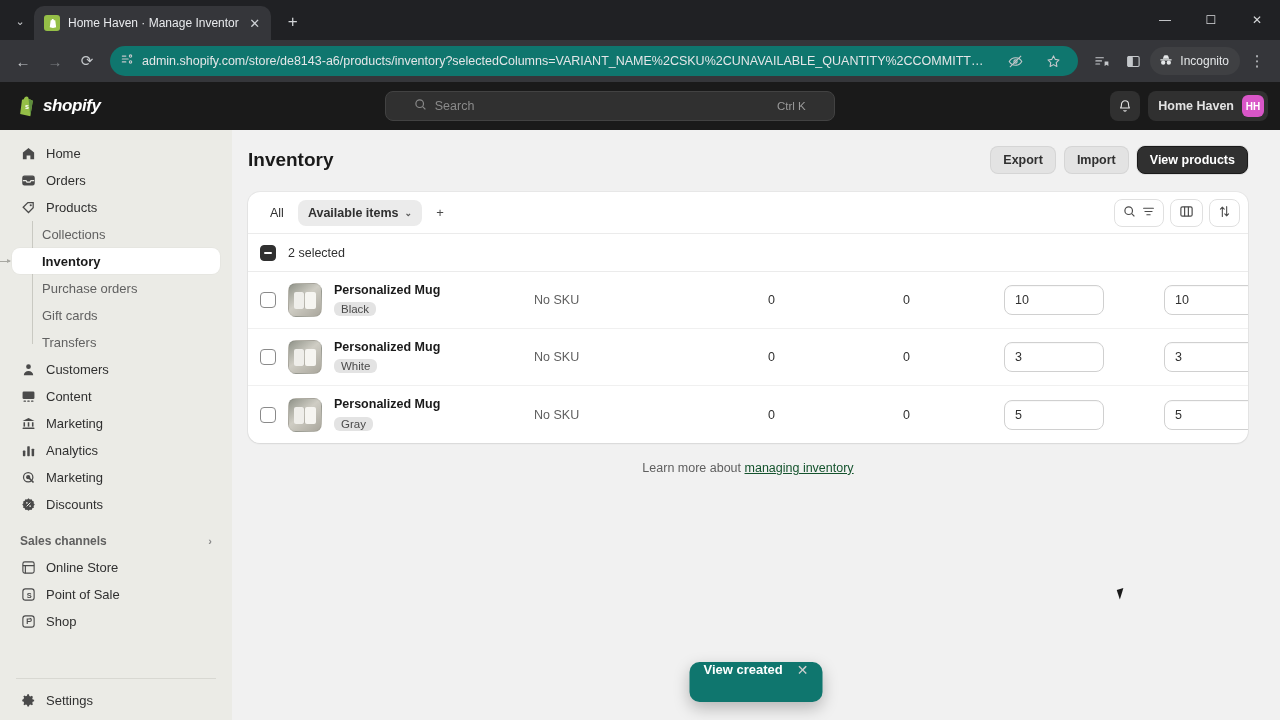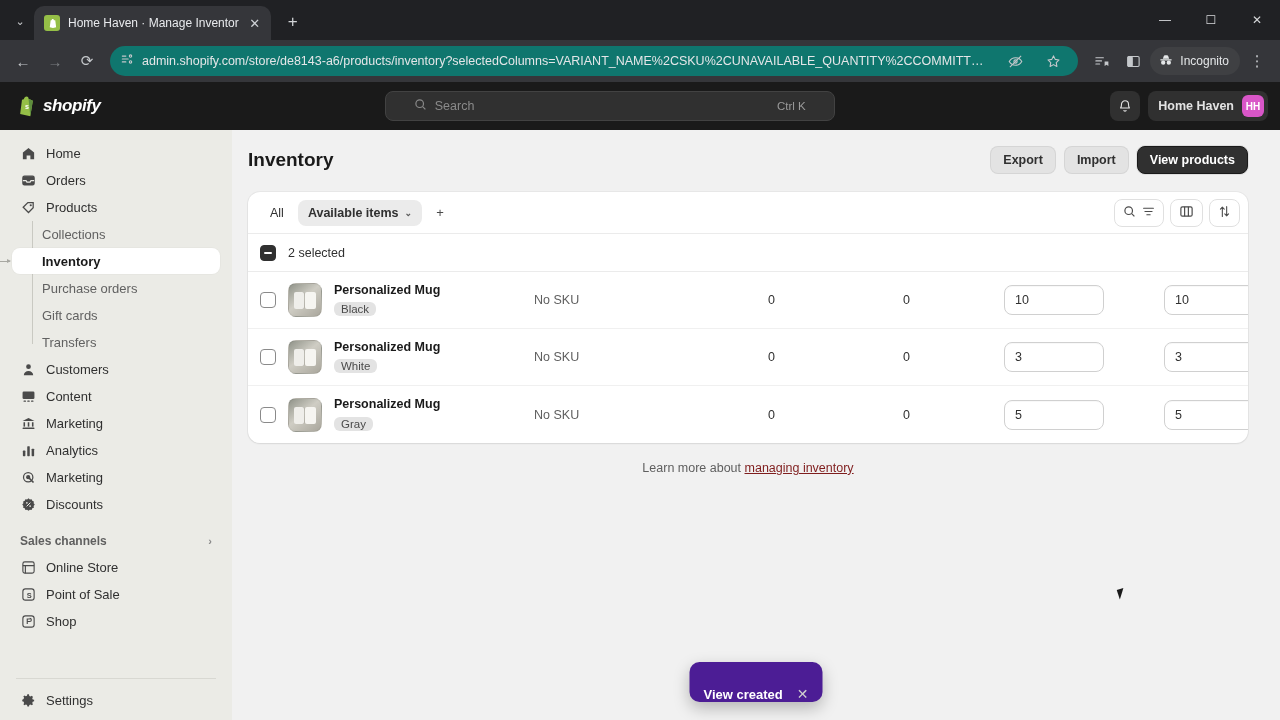--- a/index.html
+++ b/index.html
@@ -215,25 +215,25 @@
   .cell-input { width: 160px; flex:0 0 auto; display:flex; justify-content:center; }
   .qty {
     width: 100px; height: 30px; border-radius: 8px; border:1px solid #d0d0d0; background:#fff;
     display:flex; align-items:center; padding: 0 10px; font-size: 12.5px; color:#303030;
     box-shadow: inset 0 1px 1px rgba(0,0,0,.03);
   }
 
   .footnote {
     text-align:center; margin-top: 18px; font-size: 12.5px; color:#5f5f5f;
   }
-  .footnote a { color:#7f1d1d; }
+  .footnote a { color:#14532d; }
 
   .toast {
     position:absolute; left: 50%; transform: translateX(-50%); bottom: 18px;
-    height: 40px; background:#4c1d95; border-radius: 10px; display:flex; align-items:flex-end;
+    height: 40px; background:#0f766e; border-radius: 10px; display:flex; align-items:flex-start;
     gap: 14px; padding: 0 14px; color:#fff; font-size: 13px; font-weight:600;
     box-shadow: 0 6px 16px rgba(0,0,0,.25);
   }
   .toast .x { color:#cfcfcf; font-size: 14px; font-weight:400; }
 
   .cursor {
     position:absolute; width: 0; height: 0; pointer-events:none;
     border-left: 7px solid #1a1a1a; border-bottom: 10px solid transparent;
     border-right: 5px solid transparent; border-top: 0;
     transform: rotate(-18deg);

